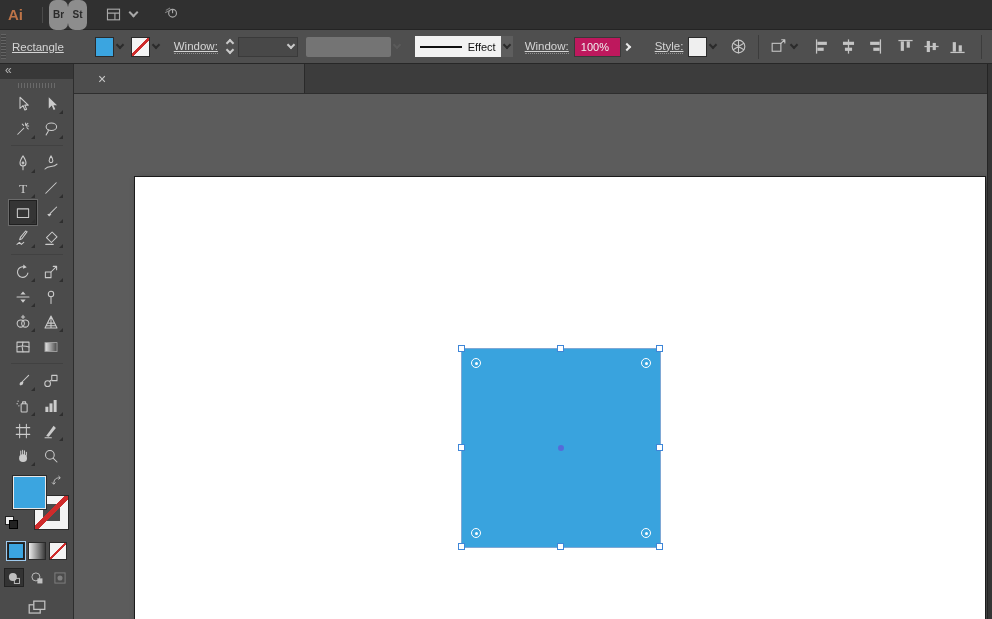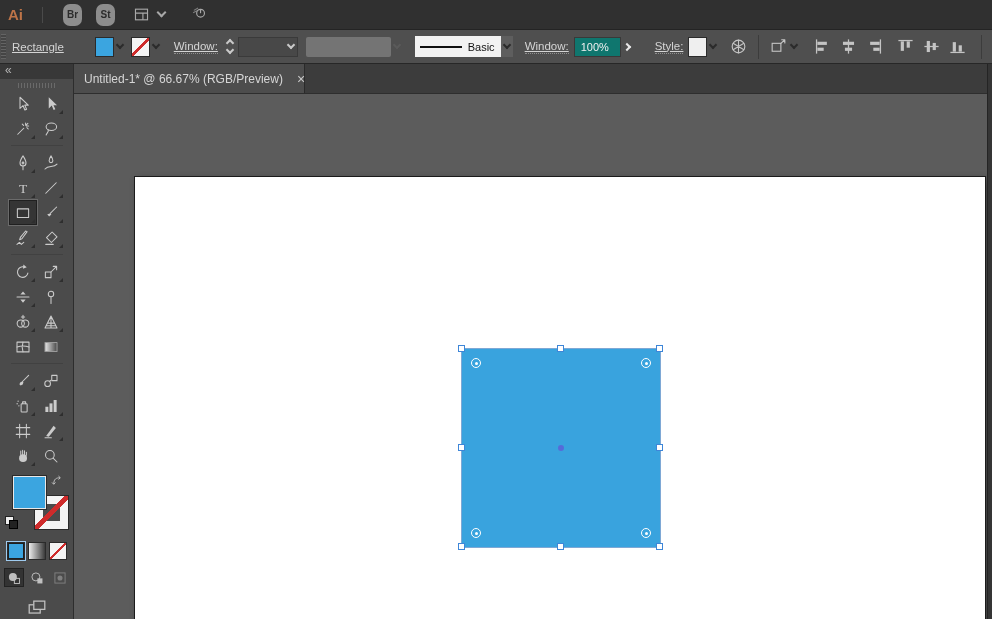--- a/index.html
+++ b/index.html
@@ -7,23 +7,23 @@
   body { font-family:"Liberation Sans", sans-serif; background:#323232; }
   .app { position:relative; width:992px; height:619px; background:#323232; }
 
   
   .menubar { height:30px; display:flex; align-items:center; padding-left:8px;
              background:#303030; border-bottom:1px solid #242424; }
   .ai-logo { font-weight:bold; font-size:15px; color:#BE7448; width:26px; }
   .menu-items { display:flex; margin-left:10px; }
   .menu-item { padding:0 12px; font-size:12.5px; color:#C9C9C9; line-height:29px; cursor:default; }
   .mb-sep { width:1px; height:16px; background:#4A4A4A; margin:0 6px 0 8px; }
-  .sq-btn { width:19px; height:22px; background:#8D8D8D; color:#2B2B2B; border-radius:7px;
+  .sq-btn { width:19px; height:30px; background:#8D8D8D; color:#2B2B2B; border-radius:7px;
             font-size:10px; font-weight:bold; display:flex; align-items:center; justify-content:center;
-            margin-left:14px; }
+            margin-left:0; }
   .ws-switcher { display:flex; align-items:center; margin-left:18px; }
   .ws-switcher svg, .gpu svg { width:17px; height:17px; stroke:#A8A8A8; fill:none; stroke-width:1.6; }
   .chev-down { width:7px; height:7px; border-right:2px solid #A8A8A8; border-bottom:2px solid #A8A8A8;
                transform:rotate(45deg); margin-left:8px; margin-top:-4px; }
   .gpu { margin-left:26px; }
 
   
   .controlbar { position:relative; height:34px; display:flex; align-items:center;
                 background:#4F4F4F; border-bottom:1px solid #272727; padding-left:12px; font-size:11.5px; color:#D6D6D6; }
   .controlbar::before { content:""; position:absolute; left:1px; top:4px; bottom:4px; width:5px;
@@ -38,21 +38,21 @@
   .chev.light { border-color:#C9C9C9; }
   .chev.dim { border-color:#5A5A5A; }
   .stepper { width:13px; height:22px; display:flex; flex-direction:column; align-items:center; justify-content:center; gap:3px; margin-left:6px; }
   .st-up { width:6px; height:6px; border-left:2px solid #C9C9C9; border-top:2px solid #C9C9C9; transform:rotate(45deg); }
   .st-dn { width:6px; height:6px; border-right:2px solid #C9C9C9; border-bottom:2px solid #C9C9C9; transform:rotate(45deg); margin-top:-2px; }
   .combo { height:20px; background:#484848; border:1px solid #3A3A3A; display:flex; align-items:center; justify-content:flex-end; padding-right:3px; }
   .disabled-combo { width:92px; height:20px; background:#747474; border-radius:2px; margin-left:8px; }
   .brush-combo { width:92px; height:21px; background:#F2F2F2; display:flex; align-items:center; padding:0 5px; margin-left:12px; }
   .brush-line { flex:0 0 42px; height:2px; background:#111; margin-right:6px; }
   .brush-name { color:#111; font-size:11px; }
-  .field { height:20px; background:#0f766e; border:1px solid #393939; color:#F0F0F0; font-size:11px;
+  .field { height:20px; background:#be185d; border:1px solid #393939; color:#F0F0F0; font-size:11px;
            display:flex; align-items:center; padding-left:6px; }
   .arrow-right { width:6px; height:6px; border-right:2px solid #E8E8E8; border-top:2px solid #E8E8E8;
                  transform:rotate(45deg); }
   .cb-sep { width:1px; height:24px; background:#3C3C3C; margin:0 10px; }
   .cb-icon svg { width:19px; height:19px; stroke:#C4C4C4; fill:none; stroke-width:1.4; stroke-linecap:round; }
   .cb-icon { display:flex; align-items:center; }
   .align-group { display:flex; gap:7px; align-items:center; }
   .align-group svg { width:19px; height:19px; stroke:#C4C4C4; fill:none; stroke-width:1.6; }
   .align-group svg rect { fill:#C4C4C4; stroke:none; }
 
@@ -170,21 +170,21 @@
       <i class="chev light"></i>
     </span>
 
     <span class="disabled-combo"></span>
     <span class="chev-btn">
         <i class="chev dim"></i>
       </span>
 
     <span class="brush-combo">
       <i class="brush-line"></i>
-      <span class="brush-name">Basic</span>
+      <span class="brush-name">Effect</span>
     </span>
     <span class="chev-btn" style="background:#5E5E5E;height:21px">
         <i class="chev"></i>
       </span>
 
     <span class="cb-label cb-link" style="margin-left:12px">Window:</span>
     <span class="field" style="width:50px;margin-left:5px">100%</span>
     <span class="chev-btn">
         <i class="arrow-right"></i>
       </span>
@@ -485,21 +485,20 @@
         <svg viewBox="0 0 24 24">
           <rect x="3.5" y="8.5" width="12" height="9"></rect>
             <rect x="8.5" y="4.5" width="12" height="9" fill="#4B4B4B"></rect>
         </svg>
       </div>
     </div>
 
     <div class="docarea">
       <div class="tabbar">
         <div class="doc-tab">
-          <span class="tab-title">Untitled-1* @ 66.67% (RGB/Preview)</span>
           <span class="tab-close">×</span>
         </div>
       </div>
       <div class="canvas" id="canvas">
         <div class="artboard" id="artboard" style="left: 60px; top: 82px; width: 852px; height: 460px;"></div>
         <div class="shape" id="shape" style="left: 388px; top: 255px; width: 198px; height: 198px; background-color: rgb(57, 163, 222);"></div>
       <div class="handle" style="left: 384px; top: 251px; background: rgb(255, 255, 255); border-color: rgb(62, 134, 216);"></div>
           <div class="handle" style="left: 483px; top: 251px; background: rgb(255, 255, 255); border-color: rgb(62, 134, 216);"></div>
           <div class="handle" style="left: 582px; top: 251px; background: rgb(255, 255, 255); border-color: rgb(62, 134, 216);"></div>
           <div class="handle" style="left: 384px; top: 350px; background: rgb(255, 255, 255); border-color: rgb(62, 134, 216);"></div>

